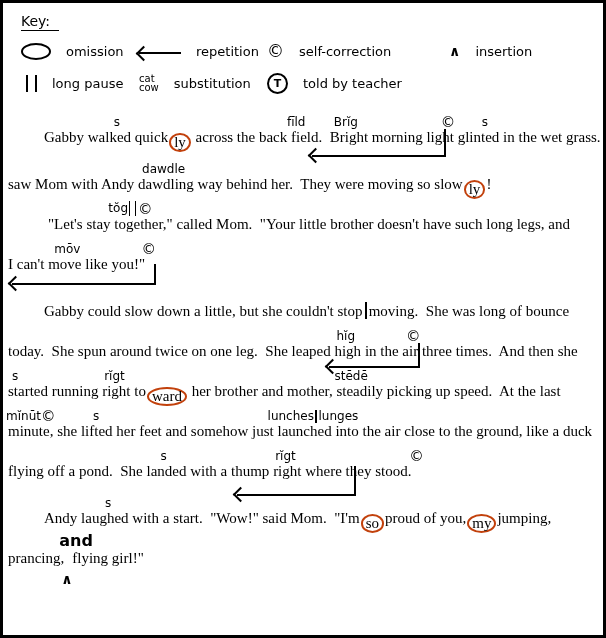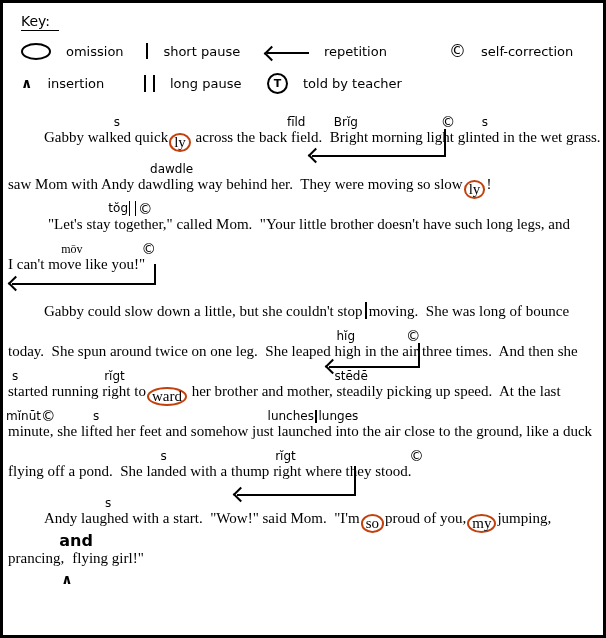--- a/index.html
+++ b/index.html
@@ -65,65 +65,63 @@
     <div class="key-grid">
 
       <div class="key-item">
         <span class="sym">
             <span class="sym-oval"></span>
           </span>
         <span class="key-label">omission</span>
       </div>
       <div class="key-item">
         <span class="sym">
-            <span class="sym-bar"></span>
-          </span>
-        <span class="key-label">short pause</span>
-      </div>
-      <div class="key-item">
-        <span class="sym">
             <span class="sym-arrow"></span>
           </span>
         <span class="key-label">repetition</span>
       </div>
       <div class="key-item">
         <span class="sym sym-sc">©</span>
         <span class="key-label">self-correction</span>
       </div>
 
       <div class="key-item">
         <span class="sym sym-caret">∧</span>
         <span class="key-label">insertion</span>
       </div>
       <div class="key-item">
         <span class="sym">
             <span class="sym-dbar"></span>
           </span>
         <span class="key-label">long pause</span>
       </div>
       <div class="key-item">
+        <span class="sym sym-stack"><span>cat</span><br><span>cow</span></span>
+        <span class="key-label">substitution</span>
+      </div>
+      <div class="key-item">
         <span class="sym">
             <span class="sym-circleT">T</span>
           </span>
         <span class="key-label">told by teacher</span>
       </div>
 
     </div>
   </div>
 
   <div class="passage" id="passage">
       <div class="para">
         <div class="line" style="padding-left: 36px;"><span class="tok">Gabby </span><span class="tok">walked<span class="above" style="left: 26px;"><span class="hand">s</span></span></span><span class="tok"> quick</span><span class="tok circ">ly</span><span class="tok"> across the back </span><span class="tok">field.<span class="above" style="left: -4px;"><span class="hand">fīld</span></span></span><span class="tok">  </span><span class="tok">Bright<span class="above" style="left: 4px;"><span class="hand">Brĭg</span></span></span><span class="tok"> morning light </span><span class="tok">glinted<span class="above" style="left: -17px;"><span class="sc">©</span></span><span class="above" style="left: 24px;"><span class="hand">s</span></span></span><span class="tok"> in the wet grass.</span><div class="rep-arrow" style="left: 304px; top: 21px; width: 132px; height: 26px;"></div></div>
       </div>
       <div class="para tight">
-        <div class="line"><span class="tok">saw Mom with Andy </span><span class="tok">dawdling<span class="above" style="left: 12px; text-align: center;"><span class="hand">dawdle</span></span></span><span class="tok"> way behind her.  They were moving so </span><span class="tok">slow</span><span class="tok circ">ly</span><span class="tok">!</span></div>
+        <div class="line"><span class="tok">saw Mom with Andy </span><span class="tok">dawdling<span class="above" style="left: 4px; text-align: center;"><span class="hand">dawdle</span></span></span><span class="tok"> way behind her.  They were moving so </span><span class="tok">slow</span><span class="tok circ">ly</span><span class="tok">!</span></div>
       </div>
       <div class="para">
         <div class="line" style="padding-left: 40px;"><span class="tok">"Let's stay </span><span class="tok">together,"<span class="above" style="left: -6px;"><span class="hand">tŏg</span><span class="np2"></span><span class="sc">©</span></span></span><span class="tok"> called Mom.  "Your little brother doesn't have such long legs, and</span></div>
-        <div class="line"><span class="tok">I can't </span><span class="tok">move<span class="above" style="left: 13px; font-family: Liberation Serif, serif;"><span class="hand">mōv</span></span></span><span class="tok"> like </span><span class="tok">you!"<span class="above" style="left: 30px;"><span class="sc">©</span></span></span><div class="rep-arrow" style="left: 4px; top: 29px; width: 142px; height: 19px;"></div></div>
+        <div class="line"><span class="tok">I can't </span><span class="tok">move<span class="above" style="left: 6px;"><span class="hand">mōv</span></span></span><span class="tok"> like </span><span class="tok">you!"<span class="above" style="left: 30px;"><span class="sc">©</span></span></span><div class="rep-arrow" style="left: 4px; top: 29px; width: 142px; height: 19px;"></div></div>
       </div>
       <div class="para">
         <div class="line" style="padding-left: 36px;"><span class="tok">Gabby could slow down a little, but she couldn't stop</span><span class="pbar"></span><span class="tok">moving.  She was long of bounce</span></div>
         <div class="line"><span class="tok">today.  She spun around twice on one leg.  She leaped </span><span class="tok">high<span class="above" style="left: 2px;"><span class="hand">hĭg</span></span></span><span class="tok"> in the air </span><span class="tok">three<span class="above" style="left: -16px;"><span class="sc">©</span></span></span><span class="tok"> times.  And then she</span><div class="rep-arrow" style="left: 321px; top: 21px; width: 89px; height: 23px;"></div></div>
         <div class="line"><span class="tok">started<span class="above" style="left: 4px;"><span class="hand">s</span></span></span><span class="tok"> running </span><span class="tok">right<span class="above" style="left: 2px;"><span class="hand">rĭgt</span></span></span><span class="tok"> to</span><span class="tok circ">ward</span><span class="tok"> her brother and mother, </span><span class="tok">steadily<span class="above" style="left: -2px;"><span class="hand">stēdē</span></span></span><span class="tok"> picking up speed.  At the last</span></div>
         <div class="line"><span class="tok">minute,<span class="above" style="left: -2px;"><span class="hand">mĭnūt</span><span class="sc">©</span></span></span><span class="tok"> she </span><span class="tok">lifted<span class="above" style="left: 12px;"><span class="hand">s</span></span></span><span class="tok"> her feet and somehow just </span><span class="tok">launched<span class="above" style="left: -10px;"><span class="hand">lunches</span><span class="np1"></span><span class="hand">lunges</span></span></span><span class="tok"> into the air close to the ground, like a duck</span></div>
         <div class="line"><span class="tok">flying off a pond.  She </span><span class="tok">landed<span class="above" style="left: 14px;"><span class="hand">s</span></span></span><span class="tok"> with a thump </span><span class="tok">right<span class="above" style="left: 2px;"><span class="hand">rĭgt</span></span></span><span class="tok"> where they </span><span class="tok">stood.<span class="above" style="left: 34px;"><span class="sc">©</span></span></span><div class="rep-arrow" style="left: 229px; top: 24px; width: 117px; height: 28px;"></div></div>
       </div>
       <div class="para">
         <div class="line" style="padding-left: 36px;"><span class="tok">Andy </span><span class="tok">laughed<span class="above" style="left: 24px;"><span class="hand">s</span></span></span><span class="tok"> with a start.  "Wow!" said Mom.  "I'm</span><span class="tok circ">so</span><span class="tok">proud of you,</span><span class="tok circ">my</span><span class="tok">jumping,</span></div>

